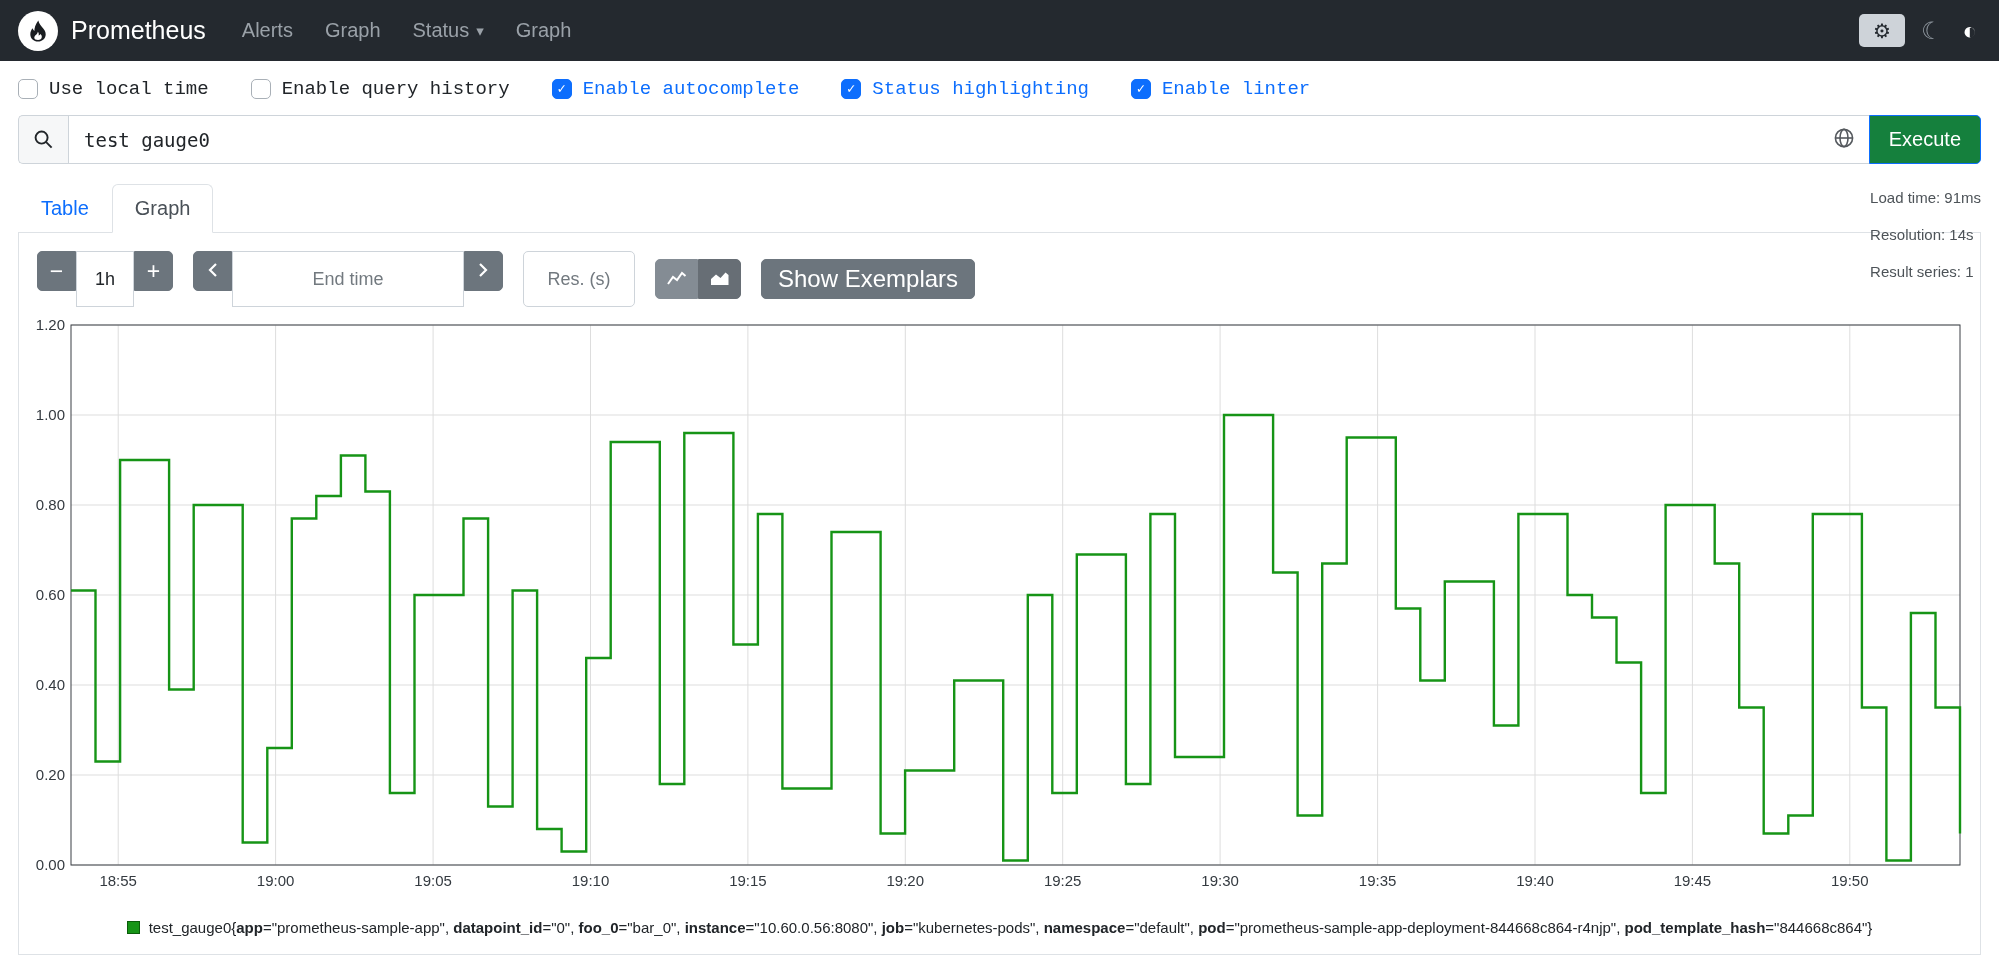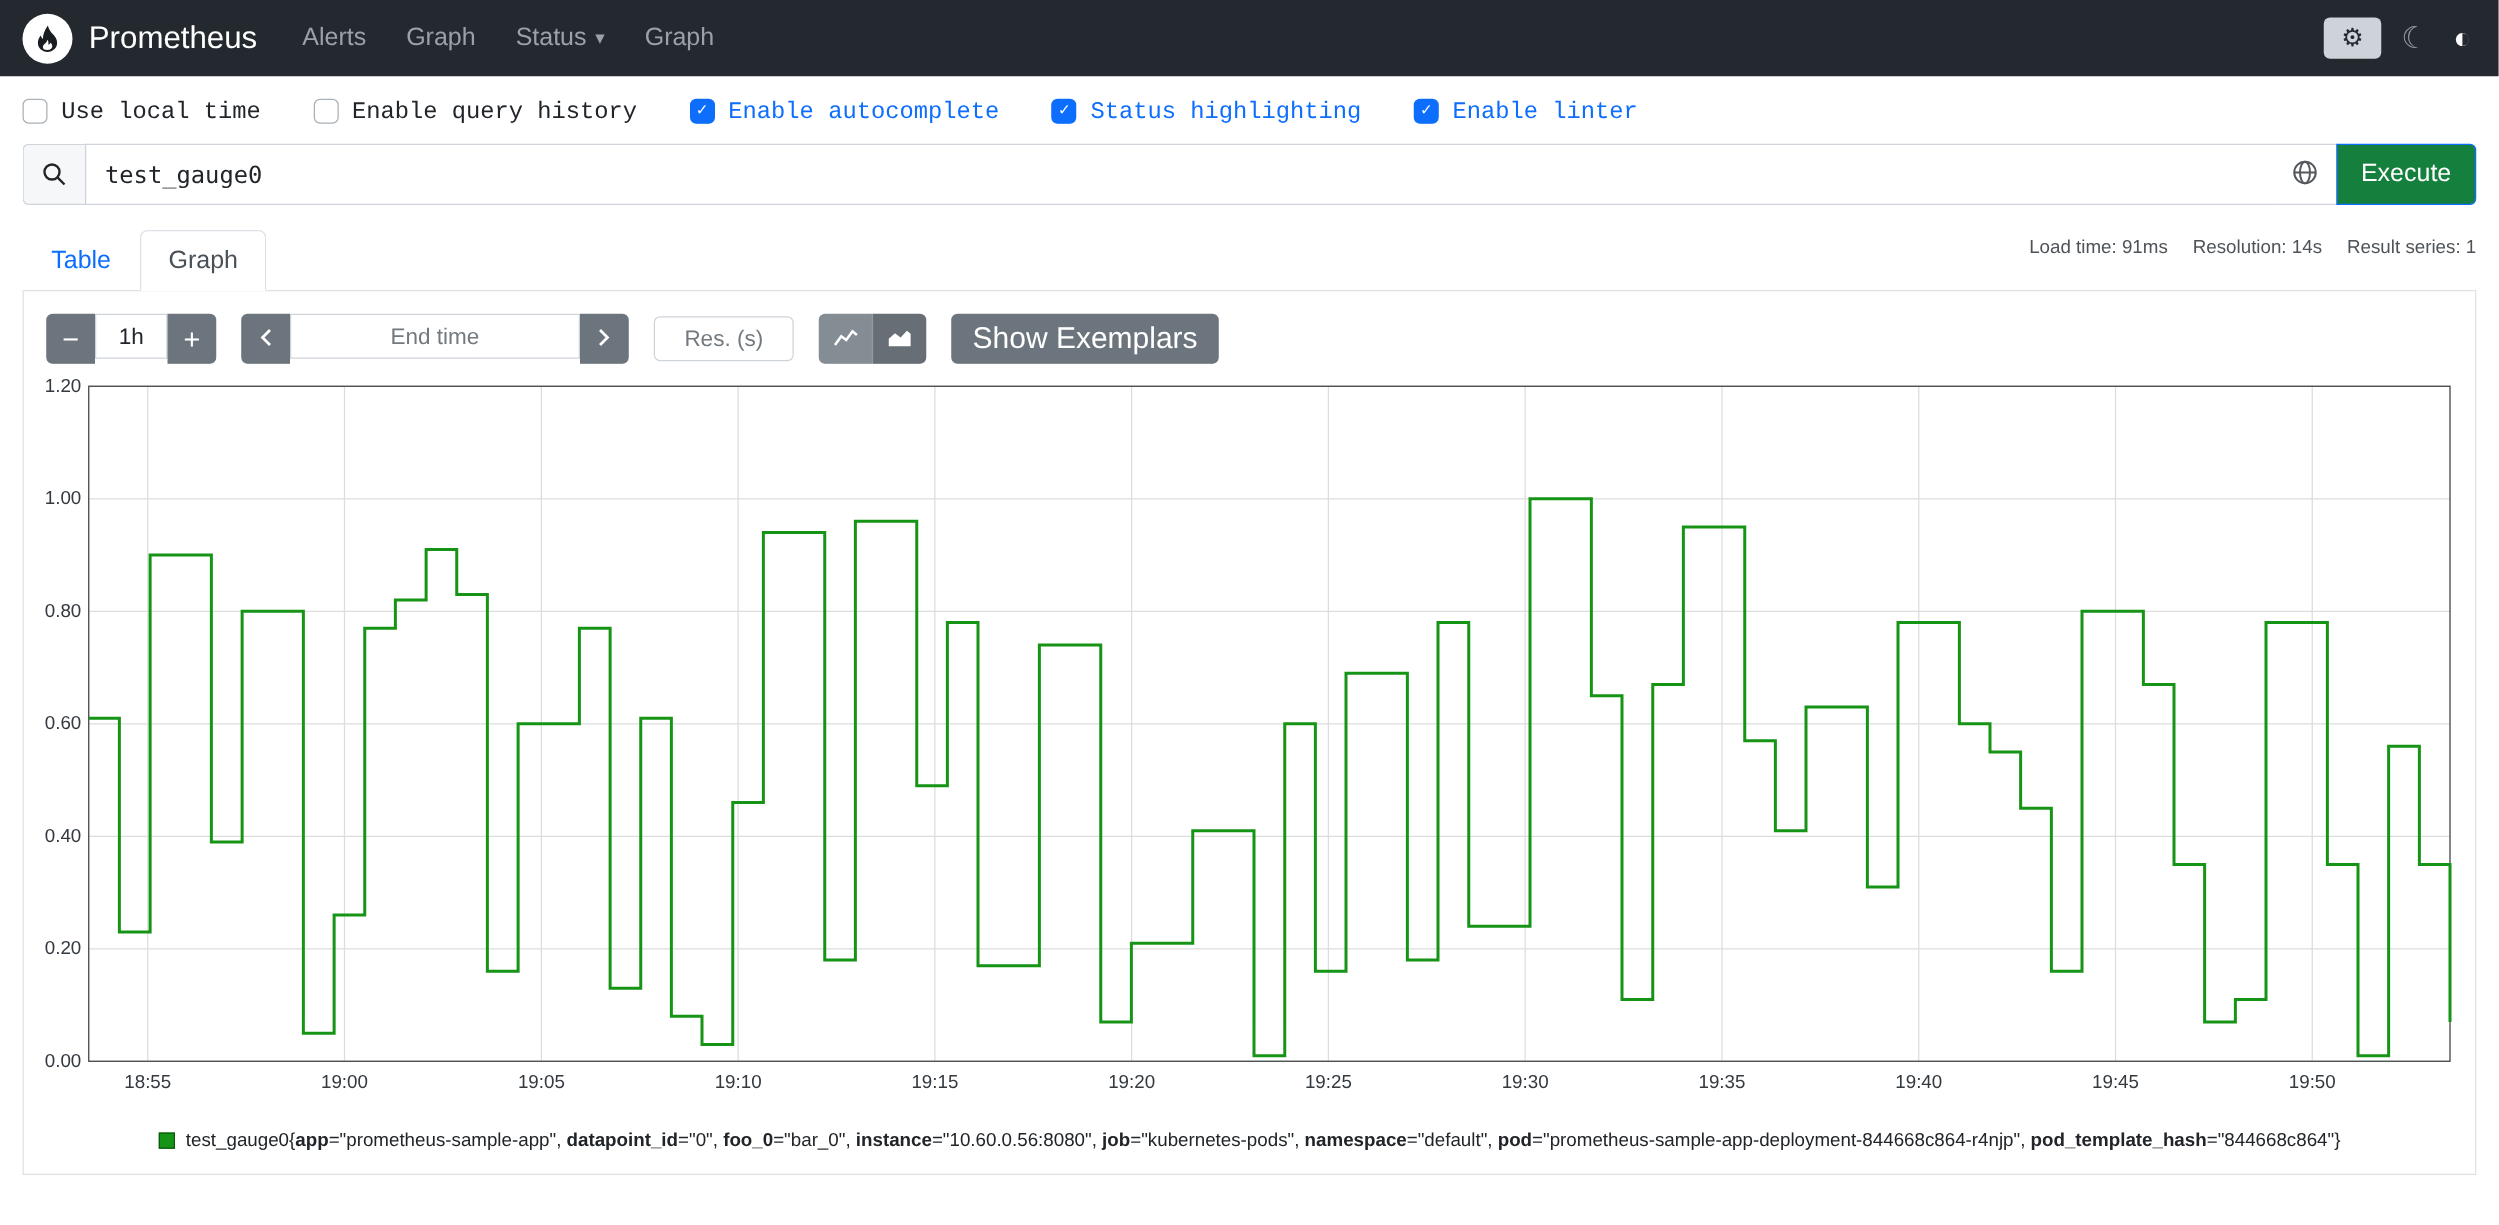--- a/index.html
+++ b/index.html
@@ -66,39 +66,39 @@
 
   
   .tabs-row { margin:20px 18px 0; position:relative; border-bottom:1px solid #dee2e6; display:flex; align-items:flex-end; }
   .tab {
     font-size:20px; padding:12px 22px; cursor:pointer; color:#0d6efd;
     border:1px solid transparent; margin-bottom:-1px; border-radius:6px 6px 0 0;
   }
   .tab.active {
     color:#495057; background:#fff; border-color:#dee2e6 #dee2e6 #fff;
   }
-  .stats { position:absolute; right:0; top:5px; display:flex; gap:20px; font-size:15px; color:#4d5358; }
+  .stats { position:absolute; right:0; top:5px; display:flex; gap:20px; font-size:15px; color:#4d5358;flex-direction:column; }
 
   
   .panel {
     margin:0 18px; border:1px solid #dee2e6; border-top:none; background:#fff;
     padding:13px 12px 18px;
   }
 
   
   .toolbar { display:flex; align-items:center; gap:20px; margin:5px 6px 12px; }
   .btn-group { display:flex; }
   .tb-btn {
     height:40px; min-width:39px; background:#6c757d; border:1px solid #6c757d; color:#fff;
     display:grid; place-items:center; cursor:pointer; font-size:23px; padding:0 10px; line-height:1;
   }
   .btn-group .tb-btn:first-child { border-radius:5px 0 0 5px; }
   .btn-group .tb-btn:last-child { border-radius:0 5px 5px 0; }
   .tb-input {
-    height:36px; border:1px solid #ced4da; text-align:center; font-size:18px;
+    height:56px; border:1px solid #ced4da; text-align:center; font-size:18px;
     font-family:inherit; color:#212529; outline:none;
   }
   .tb-input::placeholder { color:#72797f; }
   .range-input { width:58px; }
   .endtime-input { width:232px; }
   .res-input { width:112px; border-radius:5px; }
   .toggle-btn.light { background:#848c94; border-color:#848c94; }
   .toggle-btn.dark { background:#676e75; border-color:#676e75; }
   .exemplars-btn {
     height:40px; background:#6c757d; border:1px solid #6c757d; color:#fff; font-size:24px;

